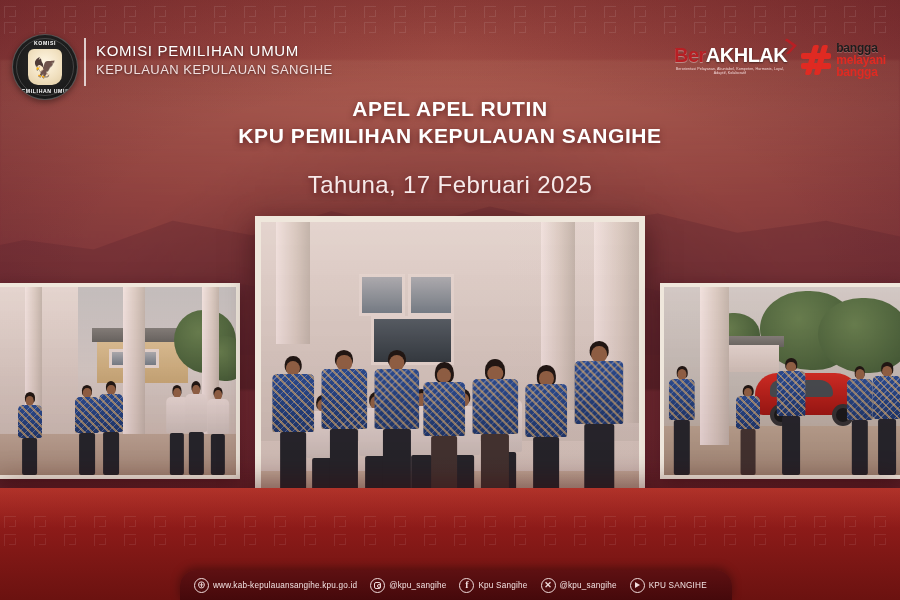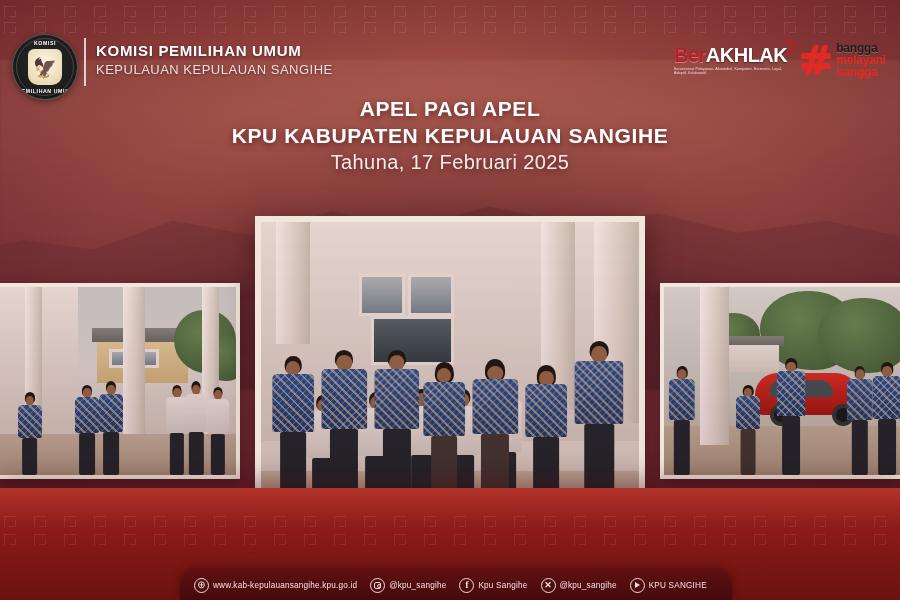--- a/index.html
+++ b/index.html
@@ -91,31 +91,31 @@
   }
   .emblem .arc-top{ top:5px; }
   .emblem .arc-bot{ bottom:5px; }
 
   .divider{
     position:absolute; left:84px; top:38px; width:2px; height:48px;
     background:rgba(255,255,255,.75);
   }
   .head-text{ position:absolute; left:96px; top:42px; }
   .head-title{
-    font-size:15px; font-weight:bold; color:#ffffff; letter-spacing:.7px;
+    font-size:15px; font-weight:normal; color:#ffffff; letter-spacing:.7px;
     text-shadow:0 1px 3px rgba(0,0,0,.45);
   }
   .head-sub{
     font-size:13px; color:#f0dede; letter-spacing:.5px; margin-top:3px;
     text-shadow:0 1px 3px rgba(0,0,0,.45);
   }
 
   
   .brands{ position:absolute; right:14px; top:42px; display:flex; align-items:center; gap:14px; }
-  .berakhlak{ position:relative; text-align:left; }
+  .berakhlak{ position:relative; text-align:center; }
   .berakhlak .word{
     font-size:20px; font-weight:bold; letter-spacing:-.5px; line-height:1;
     color:#b81f24; text-shadow:0 1px 0 rgba(255,255,255,.35);
   }
   .berakhlak .word .ber{ color:#b81f24; }
   .berakhlak .word .akhlak{ color:#ffffff; text-shadow:0 1px 2px rgba(0,0,0,.5); }
   .berakhlak .swoosh{
     position:absolute; right:-7px; top:-5px; width:13px; height:13px;
     border-right:3px solid #b81f24; border-top:3px solid #b81f24;
     transform:rotate(35deg) skewX(-8deg); border-radius:2px;
@@ -141,21 +141,21 @@
   .bw2{ color:#e02a22; }
   .bw3{ color:#e02a22; }
 
   
   .titles{ position:absolute; left:0; right:0; top:96px; text-align:center; }
   .title-1, .title-2{
     font-size:21px; font-weight:bold; color:#ffffff; letter-spacing:.6px;
     text-shadow:0 2px 6px rgba(60,10,15,.6); line-height:1.28;
   }
   .title-date{
-    margin-top:1px; font-size:20px; color:#f7eaea; letter-spacing:.4px;
+    margin-top:21px; font-size:24px; color:#f7eaea; letter-spacing:.4px;
     text-shadow:0 2px 6px rgba(60,10,15,.6);
   }
 
   
   .photo{ position:absolute; overflow:hidden; background:#d9d2c8; }
 
   .photo-center{
     left:255px; top:216px; width:390px; height:316px;
     border:6px solid #efe7dc;
     box-shadow:0 8px 26px rgba(40,8,12,.55);
@@ -331,22 +331,22 @@
         <div class="bangga-words">
           <span class="bw1">bangga</span>
           <span class="bw2">melayani</span>
           <span class="bw3">bangga</span>
         </div>
       </div>
     </div>
   </div>
 
   <div class="titles">
-    <div class="title-1">APEL PAGI APEL</div>
-    <div class="title-2">KPU KABUPATEN KEPULAUAN SANGIHE</div>
+    <div class="title-1">APEL APEL RUTIN</div>
+    <div class="title-2">KPU PEMILIHAN KEPULAUAN SANGIHE</div>
     <div class="title-date">Tahuna, 17 Februari 2025</div>
   </div>
 
   <div class="photo photo-side photo-left">
     <div class="scene">
       <div class="sky"></div>
       <div class="wall" style="left:0;top:0;width:34%;height:78%;"></div>
       <div class="roof" style="left:40%;top:22%;width:44%;height:7%;"></div>
       <div class="wall" style="left:42%;top:29%;width:38%;height:22%;background:linear-gradient(180deg,#e8d7a8,#d6c08a);"></div>
       <div class="window" style="left:47%;top:33%;width:9%;height:10%;"></div>

